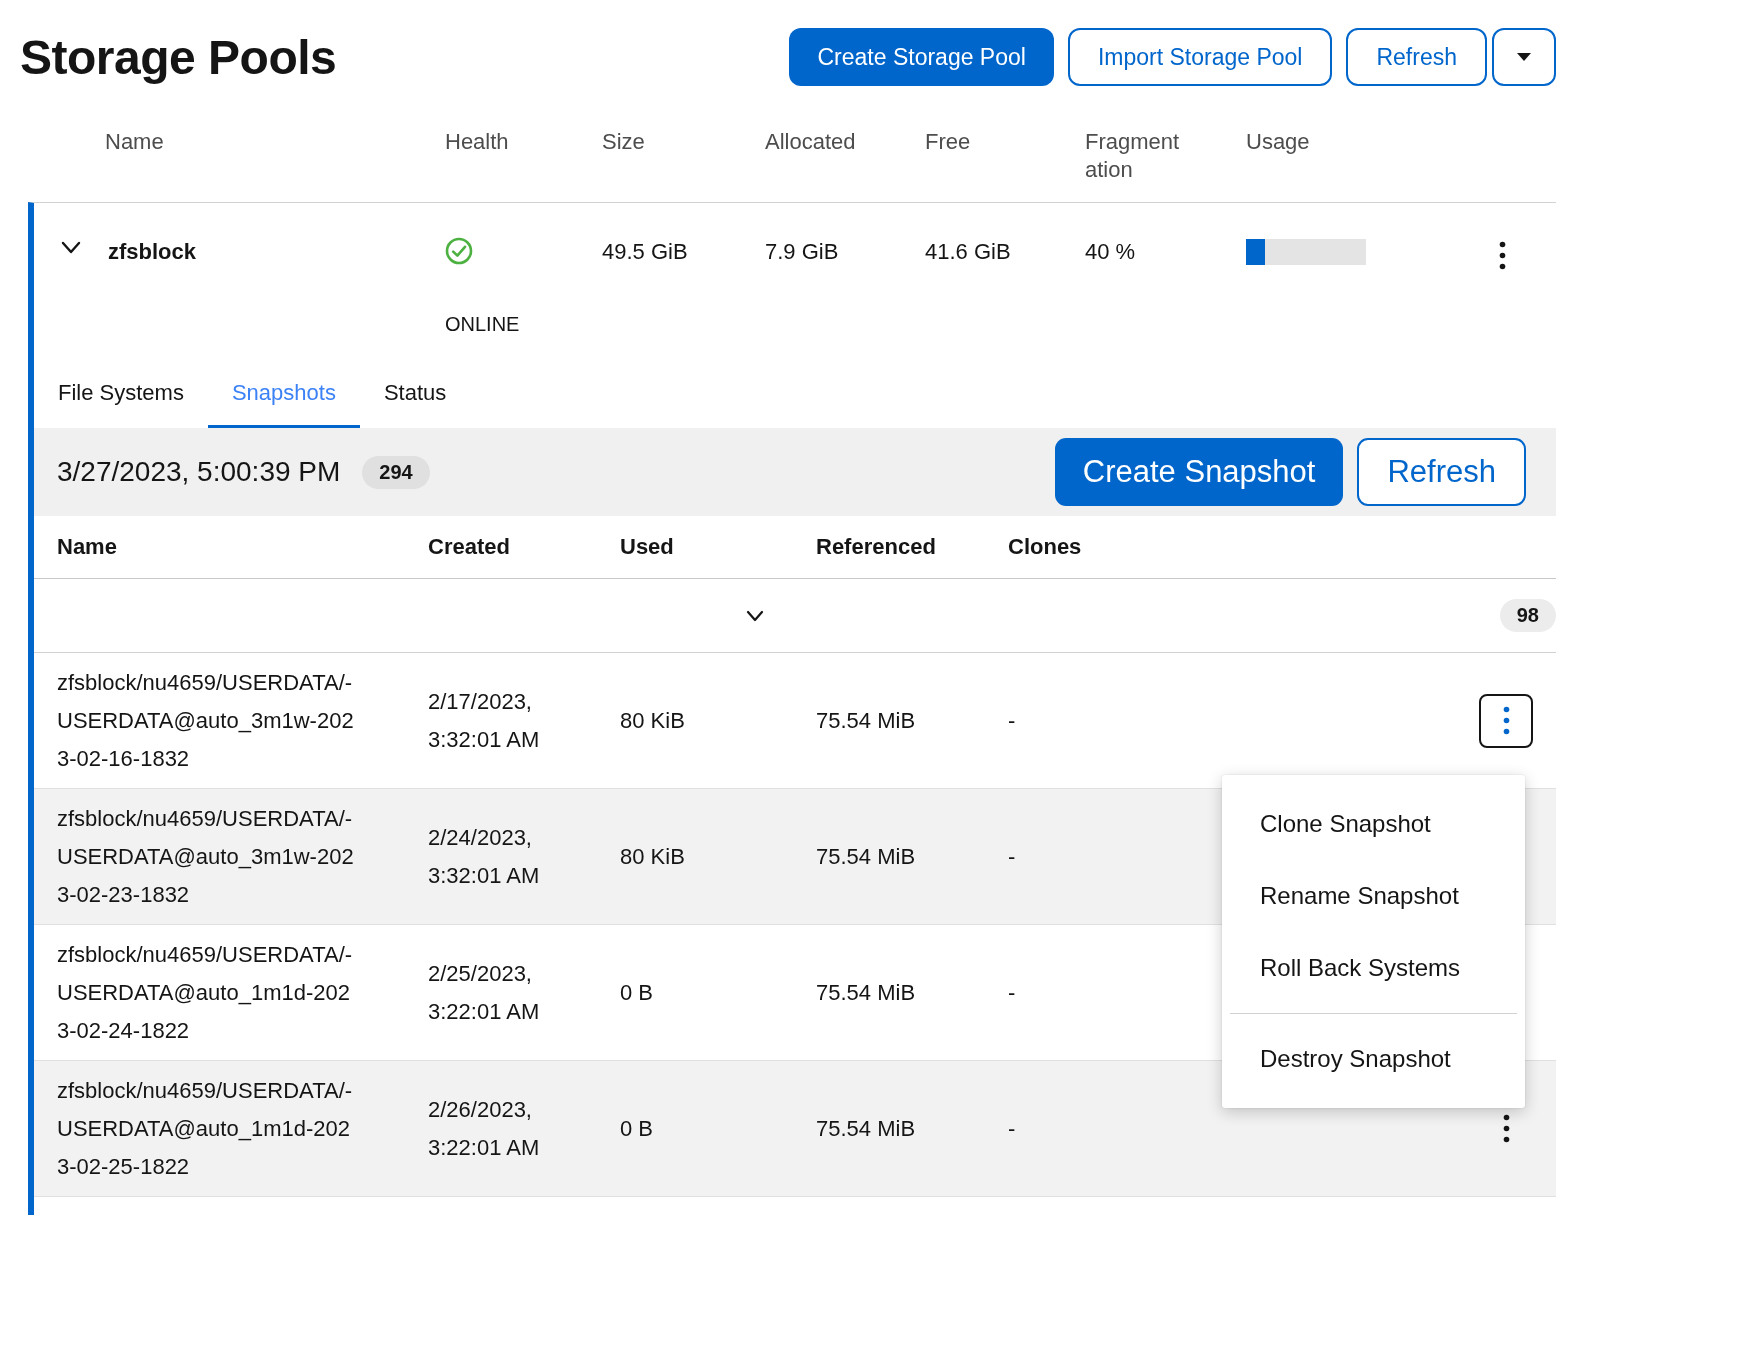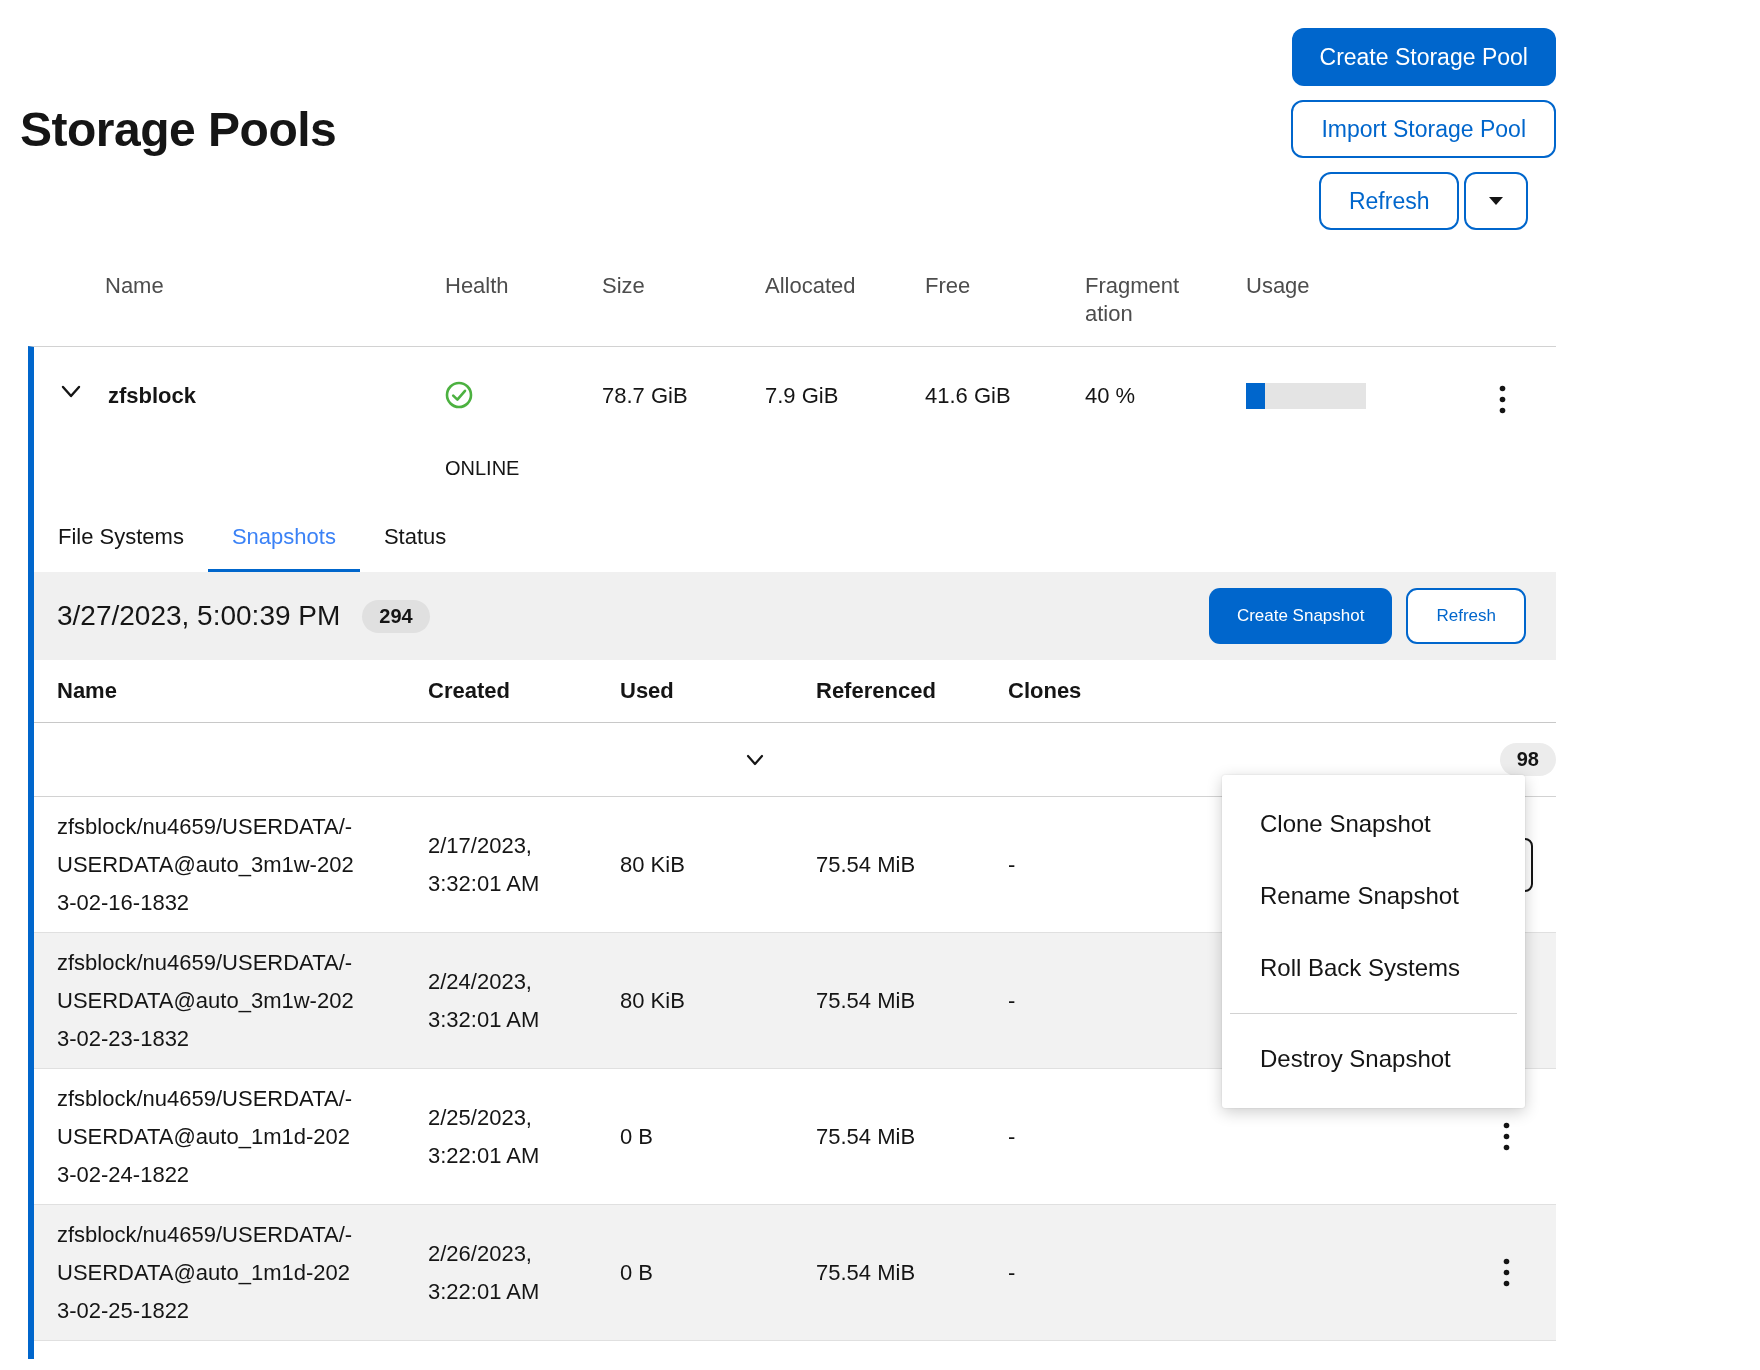--- a/index.html
+++ b/index.html
@@ -3,27 +3,27 @@
 <meta charset="utf-8">
 <style>
   * { margin:0; padding:0; box-sizing:border-box; }
   html,body { background:#fff; }
   body { font-family:"Liberation Sans", sans-serif; color:#151515; }
   .page { position:relative; width:1760px; height:1370px; background:#fff; overflow:hidden; }
 
   
   .top-header { display:flex; justify-content:space-between; align-items:center; padding:28px 204px 6px 20px; }
   .page-title { font-size:48px; font-weight:700; letter-spacing:-0.5px; color:#151515; }
-  .header-actions { display:flex; gap:14px; align-items:center;flex-direction:column; }
+  .header-actions { display:flex; gap:14px; align-items:flex-start; }
   .btn { font-family:inherit; font-size:23px; border-radius:12px; padding:0 28px; height:58px; cursor:pointer; white-space:nowrap; display:inline-flex; align-items:center; justify-content:center; }
   .btn-primary { background:#0066cc; color:#fff; border:none; }
   .btn-secondary { background:#fff; color:#0066cc; border:2px solid #0066cc; }
   .split { display:flex; gap:5px; }
   .btn-caret { width:64px; padding:0; }
-  .btn-sm { height:56px; font-size:17px; border-radius:11px; }
+  .btn-sm { height:68px; font-size:31px; border-radius:11px; }
 
   
   .pools-header { display:grid; grid-template-columns:340px 157px 163px 160px 160px 161px auto;
     padding:36px 0 18px 105px; font-size:22px; color:#4d4d4d; line-height:28px; }
   .frag-wrap { display:inline-block; width:106px; word-break:break-all; }
 
   
   .expanded { margin-left:28px; width:1528px; border-left:6px solid #0066cc; border-top:1px solid #d2d2d2; background:#fff; }
 
   .pool-row { display:grid; grid-template-columns:74px 337px 157px 163px 160px 160px 161px 185px 1fr;
@@ -123,21 +123,21 @@
       <div class="pool-name">zfsblock</div>
       <div class="health-cell">
         <span>
           <svg class="icon-svg" width="28" height="28" viewBox="0 0 28 28">
             <circle cx="14" cy="14" r="12" fill="#fff" stroke="#4cb140" stroke-width="2.6"></circle>
             <polyline points="8.2,14.6 12.4,18.6 20,9.8" fill="none" stroke="#4cb140" stroke-width="2.6" stroke-linecap="round" stroke-linejoin="round"></polyline>
           </svg>
         </span>
         <span class="txt">ONLINE</span>
       </div>
-      <div class="cell">78.7 GiB</div>
+      <div class="cell">49.5 GiB</div>
       <div class="cell">7.9 GiB</div>
       <div class="cell">41.6 GiB</div>
       <div class="cell">40 %</div>
       <div>
         <div class="usage-bar">
           <div class="usage-fill" style="width: 16%;"></div>
         </div>
       </div>
       <button class="kebab-btn">
         <span>

